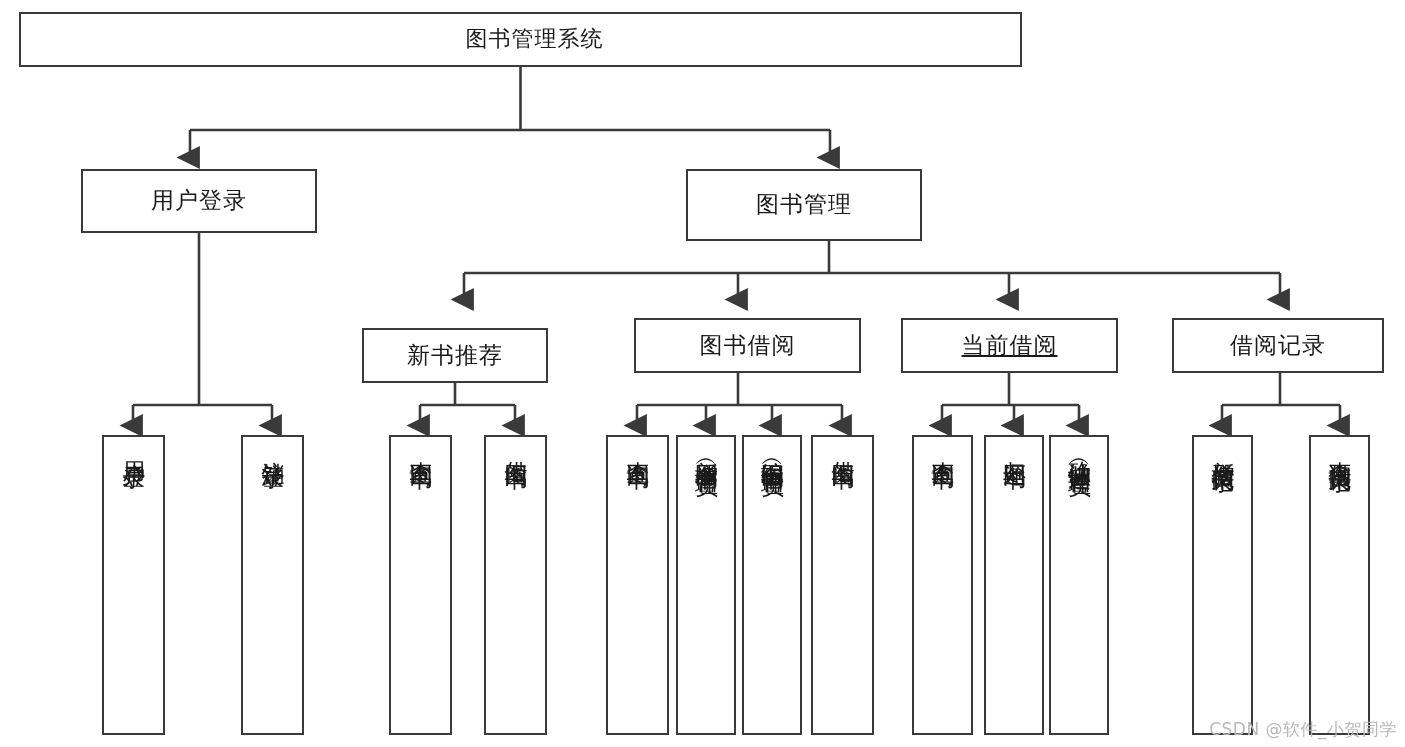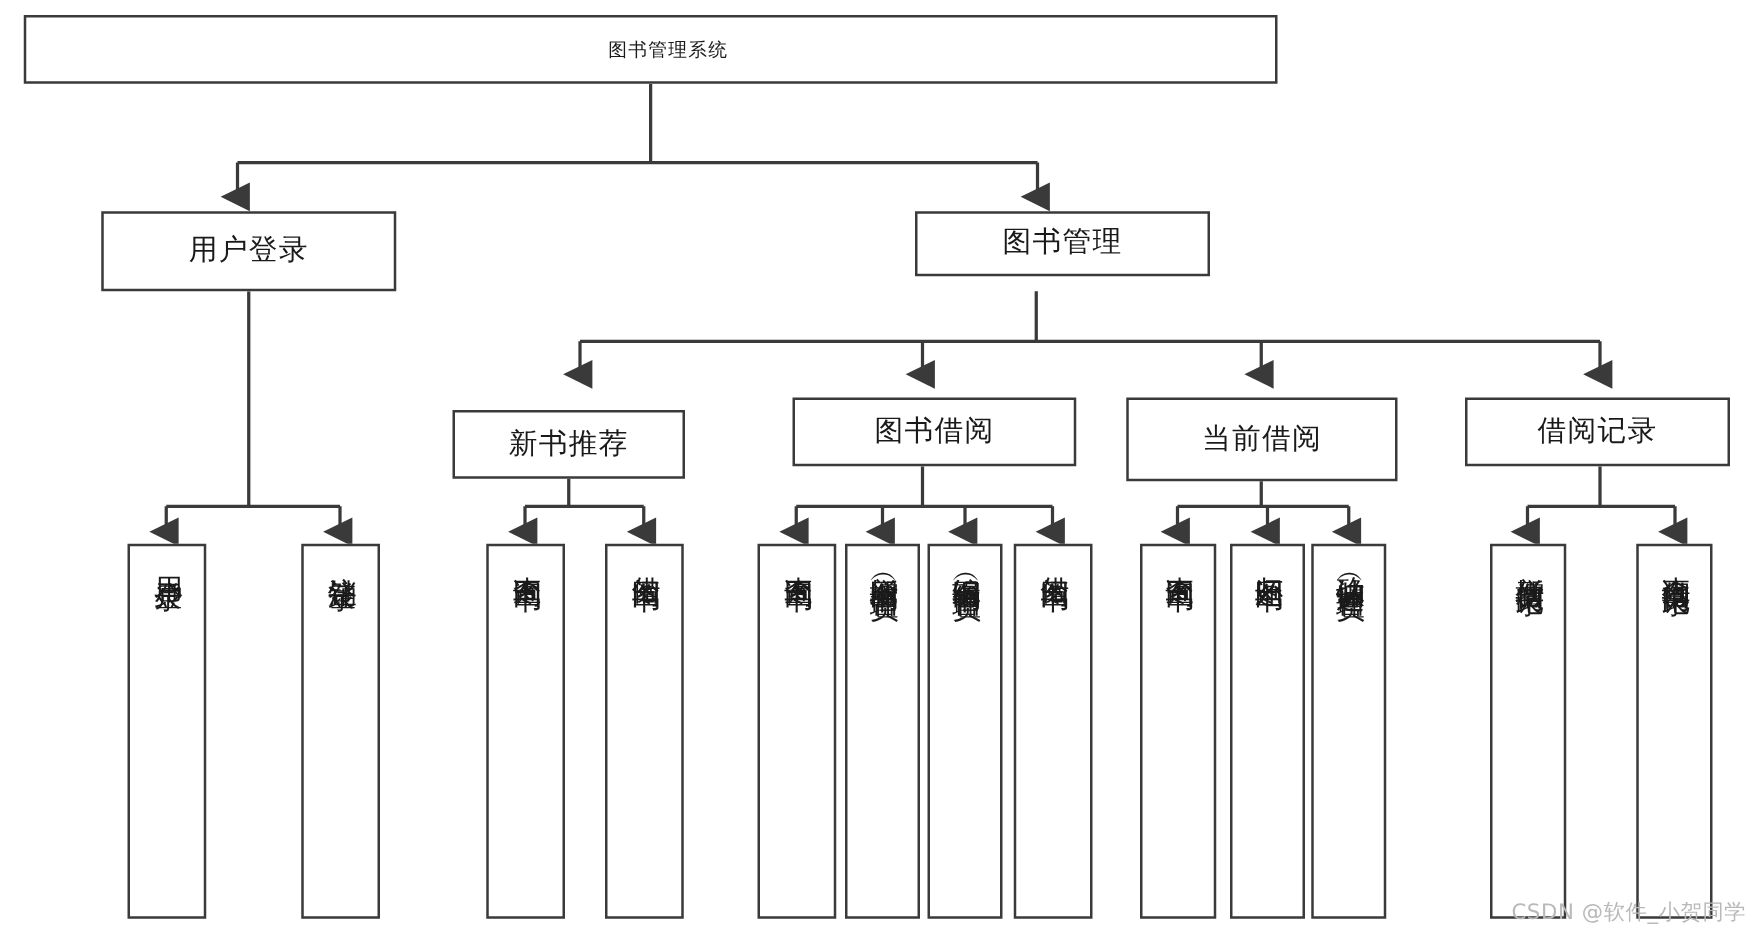--- a/index.html
+++ b/index.html
@@ -33,21 +33,21 @@
     color:#1a1a1a;
     z-index:3;
   }
   
   .node.h{
     font-size:23px;
     letter-spacing:1px;
     line-height:1.2;
   }
   .node.title{
-    font-size:15px;
+    font-size:22px;
     padding-left:28px;
   }
   
   .node.v{
     align-items:flex-start;
     justify-content:center;
     padding-top:6px;
   }
   .node.v .vtext{
     writing-mode:vertical-rl;
@@ -126,33 +126,33 @@
   </svg>
 
   <div class="node h title" style="left:19px; top:12px; width:1003px; height:55px;">
     <span>图书管理系统</span>
   </div>
 
   <div class="node h" style="left:81px; top:169px; width:236px; height:64px;">
     <span>用户登录</span>
   </div>
 
-  <div class="node h" style="left:732px; top:169px; width:236px; height:52px;">
+  <div class="node h" style="left:686px; top:169px; width:236px; height:72px;">
     <span>图书管理</span>
   </div>
 
   <div class="node h" style="left:362px; top:328px; width:186px; height:55px;">
     <span>新书推荐</span>
   </div>
 
   <div class="node h" style="left:634px; top:318px; width:227px; height:55px;">
     <span>图书借阅</span>
   </div>
 
-  <div class="node h" style="left:901px; top:318px; width:217px; height:67px;">
+  <div class="node h" style="left:901px; top:318px; width:217px; height:55px;text-decoration:underline;">
     <span>当前借阅</span>
   </div>
 
   <div class="node h" style="left:1172px; top:318px; width:212px; height:55px;">
     <span>借阅记录</span>
   </div>
 
   <div class="node v" style="left:102px; top:435px; width:63px; height:300px;">
     <span class="vtext">用户登录</span>
   </div>

